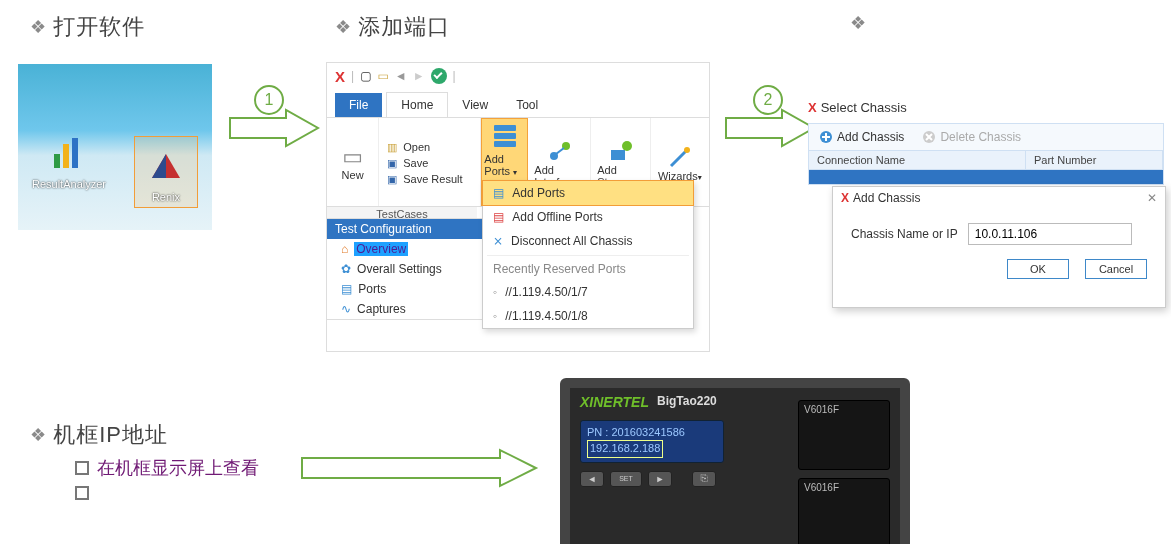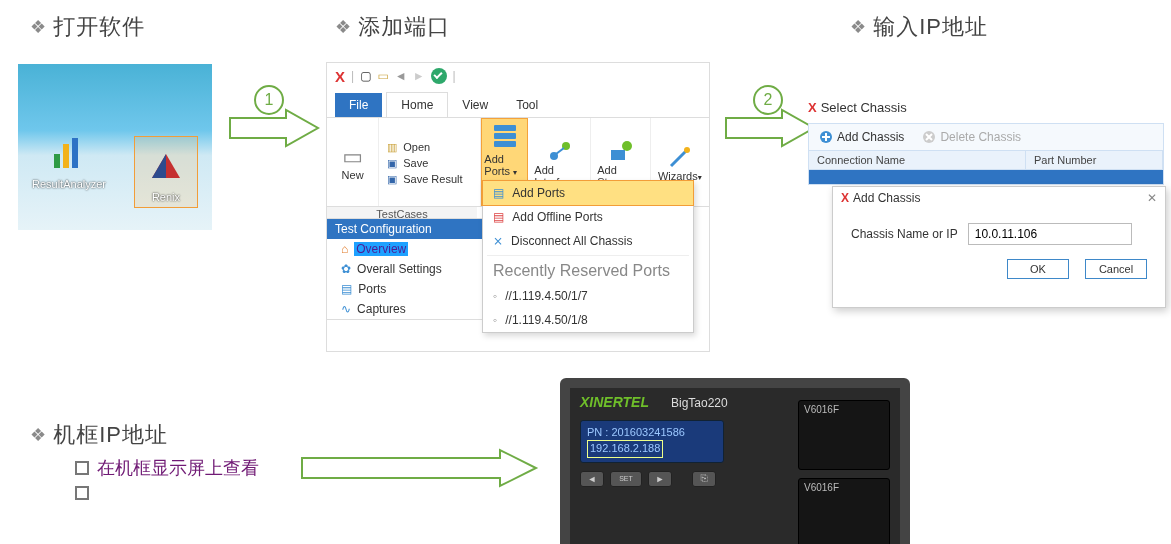--- a/index.html
+++ b/index.html
@@ -37,21 +37,21 @@
   .grp{border-right:1px solid #eee;padding:2px 6px 0;display:flex;flex-direction:column;gap:2px}
   .grp .big{display:flex;flex-direction:column;align-items:center;font-size:11px;line-height:1.1}
   .grp .row{display:flex;align-items:center;gap:4px;font-size:11px}
   .grp .ficon{width:14px;height:14px;display:flex;align-items:center;justify-content:center}
   .grpcap{background:#f4f4f4;border-bottom:1px solid #ddd;font-size:11px;color:#555;text-align:center;padding:1px 0}
   .addports-btn{background:#ffd777;border:1px solid #f4a23a;padding:2px;display:flex;flex-direction:column;align-items:center}
   .menu{position:absolute;top:180px;left:482px;width:210px;background:#fff;border:1px solid #ccc;box-shadow:2px 3px 6px rgba(0,0,0,.15)}
   .menu .mi{display:flex;align-items:center;gap:8px;padding:5px 10px;font-size:12px}
   .menu .mi.sel{background:#ffe082;border:1px solid #f29d38;margin:-1px}
   .menu .sep{height:0;border-top:1px solid #eee;margin:2px 4px}
-  .menu .hdr{color:#888;padding:4px 10px;font-size:16px}
+  .menu .hdr{color:#888;padding:4px 10px;font-size:12px}
   .side{position:absolute;top:218px;left:326px;width:160px;background:#fff;border:1px solid #ddd}
   .side .ttl{background:#2f74c2;color:#fff;font-size:12px;padding:3px 8px}
   .side .li{display:flex;align-items:center;gap:6px;padding:3px 14px;font-size:12px}
   .side .li.selov{position:relative}
   .side .li.selov .txt{background:#1ea1ff;color:#4c1d95;padding:0 2px}
   
   .chsarea{position:absolute;top:100px;left:808px;width:356px}
   .selchs{font-size:13px;color:#333;display:flex;align-items:center;gap:4px;margin-bottom:8px}
   .selchs .x{color:#d33;font-weight:700}
   .tb{border:1px solid #cfe0f3;background:#f5f9fd;padding:6px 10px;display:flex;gap:18px;font-size:12px;color:#333}
@@ -65,23 +65,23 @@
   .dlg{position:absolute;top:186px;left:832px;width:332px;height:120px;background:#fff;border:1px solid #ccc;box-shadow:2px 3px 8px rgba(0,0,0,.2)}
   .dlg .ttl{display:flex;align-items:center;justify-content:space-between;padding:4px 8px;font-size:12px}
   .dlg .ttl .l{display:flex;align-items:center;gap:4px}
   .dlg .ttl .x{color:#d33;font-weight:700}
   .dlg .body{display:flex;align-items:center;gap:10px;padding:14px 18px;font-size:12px}
   .dlg input{border:1px solid #bbb;height:20px;width:150px;padding:0 6px;font-size:12px}
   .dlg .btns{display:flex;justify-content:flex-end;gap:16px;padding:0 18px}
   .dlg button{width:62px;height:20px;border:1px solid #3e88c9;background:#fff;color:#333;font-size:11px}
   
   .hw{position:absolute;top:378px;left:560px;width:330px;height:166px;background:#2a2a2a;border:10px solid #444;border-radius:6px}
-  .hw .brand{color:#fff;font-size:14px;display:flex;align-items:flex-end;gap:22px;padding:6px 10px}
+  .hw .brand{color:#fff;font-size:14px;display:flex;align-items:flex-start;gap:8px;padding:6px 10px}
   .hw .brand .g{color:#6fbf2a;font-weight:700;font-style:italic}
-  .hw .brand .mdl{font-size:12px;color:#ddd;font-weight:400}
+  .hw .brand .mdl{font-size:12px;color:#ddd;font-weight:700}
   .hw .lcd{margin:4px 10px;width:130px;background:#1a3a7a;border:1px solid #123;border-radius:3px;padding:4px 6px;color:#9cc8ff;font-size:11px;line-height:1.4}
   .hw .lcd .hl{border:1px solid #ef8;padding:0 2px;display:inline-block}
   .hw .knobs{display:flex;gap:6px;padding:4px 10px}
   .hw .kn{width:22px;height:14px;background:#555;border:1px solid #222;border-radius:3px;display:flex;align-items:center;justify-content:center;color:#ccc;font-size:9px}
   .hw .leds{position:absolute;right:18px;bottom:8px;font-size:9px;color:#aaa;display:flex;flex-direction:column;gap:2px}
   .hw .led{display:flex;align-items:center;gap:4px}
   .hw .leddot{width:7px;height:7px;border-radius:50%}
   .hw .cards{position:absolute;top:12px;right:10px;display:flex;flex-direction:column;gap:8px}
   .hw .card{width:80px;height:62px;background:#151515;border:1px solid #000;border-radius:3px;color:#bbb;font-size:10px;padding:3px 5px}
   .sub{font-size:18px;color:#701a75;margin:4px 0 0 31px;display:flex;align-items:center}
@@ -92,21 +92,20 @@
 <h2 class="step s1">
     <span class="bullet-elm">❖</span>
     <span>打开软件</span>
   </h2>
 <h2 class="step s2">
     <span class="bullet-elm">❖</span>
     <span>添加端口</span>
   </h2>
 <h2 class="step s3">
     <span class="bullet-elm">❖</span>
-    <span>输入IP地址</span>
   </h2>
 
 <div class="desk">
   <div class="ico">
     <div class="imgbox">
       <svg width="38" height="38">
           <rect x="4" y="20" width="6" height="14" fill="#2e9b46"></rect>
           <rect x="13" y="10" width="6" height="24" fill="#f2b21b"></rect>
           <rect x="22" y="4" width="6" height="30" fill="#2d72c5"></rect>
         </svg>

